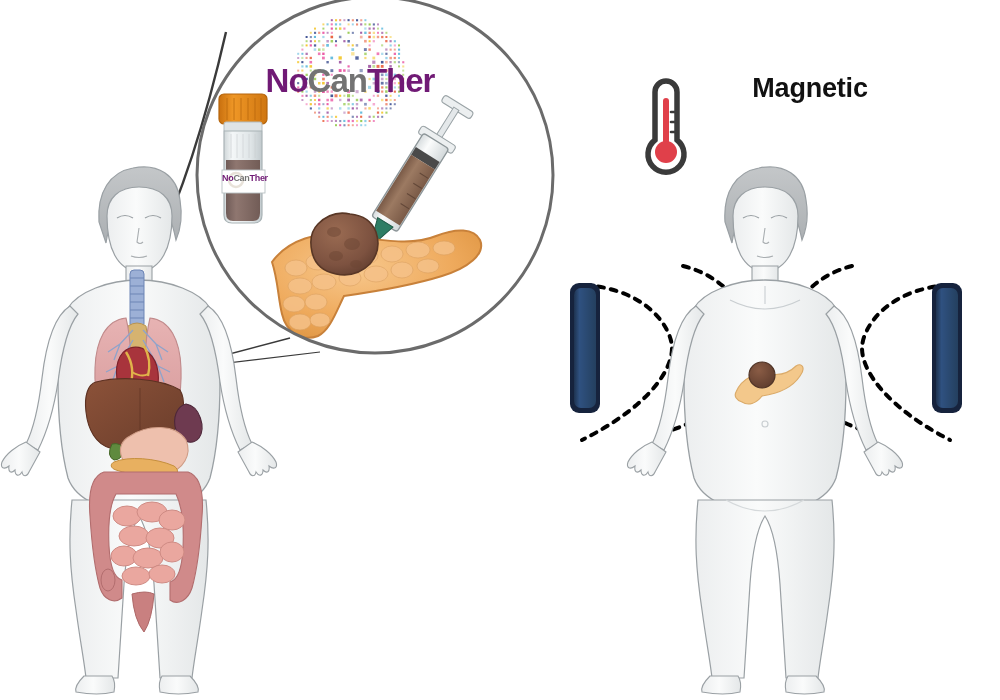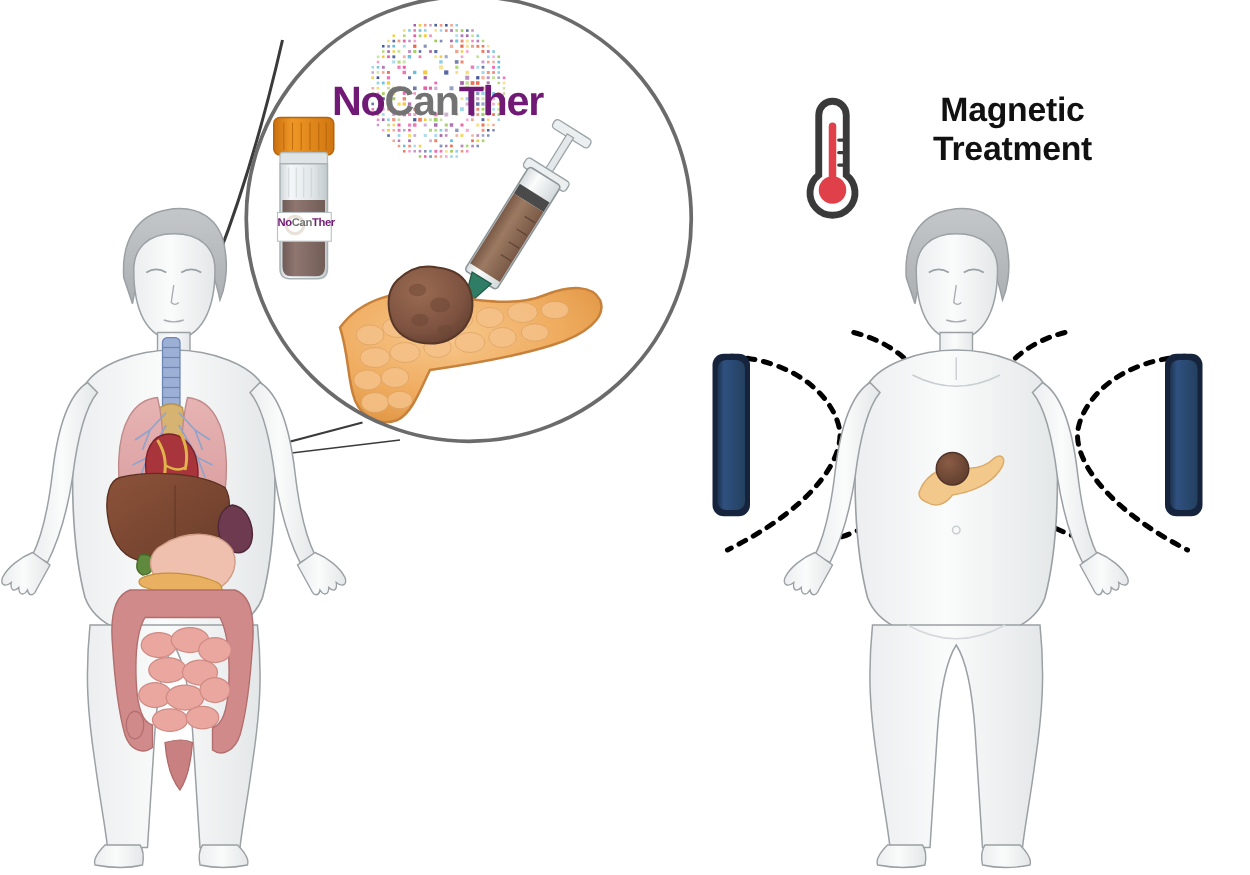--- a/index.html
+++ b/index.html
@@ -737,16 +737,15 @@
     </div>
   </div>
 
   <div style="position:absolute;left:222px;top:173px;width:43px;text-align:center;
               font-size:9px;font-weight:bold;letter-spacing:-0.3px;white-space:nowrap;">
     <span class="lg-navy">No</span><span class="lg-blue">Can</span><span class="lg-navy">Ther</span>
   </div>
 
   <div id="mht-title">
     <div>Magnetic</div>
-    <div>Treatment</div>
   </div>
 
 </div>
 
 </body></html>

